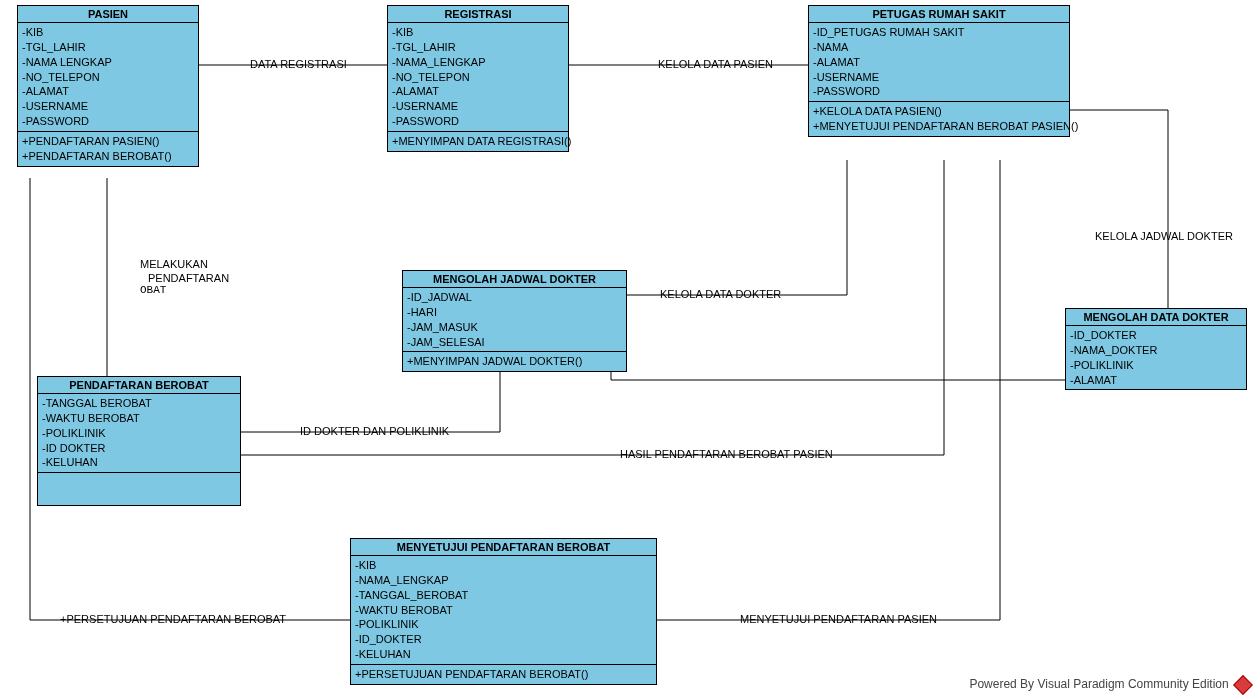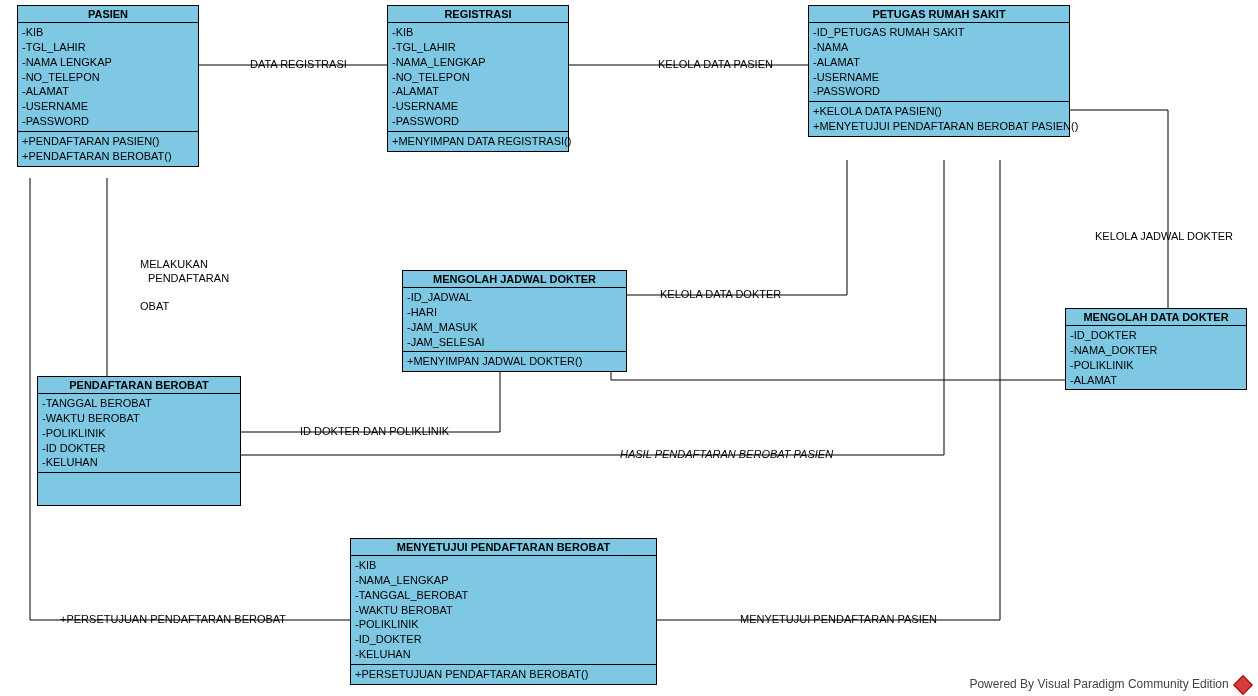--- a/index.html
+++ b/index.html
@@ -189,24 +189,24 @@
     <div class="method">+PERSETUJUAN PENDAFTARAN BEROBAT()</div>
   </div>
 </div>
 
 <div class="rel-label" style="left:250px; top:58px;">DATA REGISTRASI</div>
 <div class="rel-label" style="left:658px; top:58px;">KELOLA DATA PASIEN</div>
 <div class="rel-label" style="left:1095px; top:230px;">KELOLA JADWAL DOKTER</div>
 
 <div class="rel-label" style="left:140px; top:258px;">MELAKUKAN</div>
 <div class="rel-label" style="left:148px; top:272px;">PENDAFTARAN</div>
-<div class="rel-label" style="left:140px; top:300px;">OBAT</div>
+<div class="rel-label" style="left:140px; top:284px;font-family:Liberation Mono, monospace;">OBAT</div>
 
 <div class="rel-label" style="left:660px; top:288px;">KELOLA DATA DOKTER</div>
 <div class="rel-label" style="left:300px; top:425px;">ID DOKTER DAN POLIKLINIK</div>
-<div class="rel-label" style="left:620px; top:448px;font-style:italic;">HASIL PENDAFTARAN BEROBAT PASIEN</div>
+<div class="rel-label" style="left:620px; top:448px;">HASIL PENDAFTARAN BEROBAT PASIEN</div>
 <div class="rel-label" style="left:60px; top:613px;">+PERSETUJUAN PENDAFTARAN BEROBAT</div>
 <div class="rel-label" style="left:740px; top:613px;">MENYETUJUI PENDAFTARAN PASIEN</div>
 
 <div class="footer">
   <span>Powered By  Visual Paradigm Community Edition</span>
   <span class="footer-icon"></span>
 </div>
 
 </body></html>

